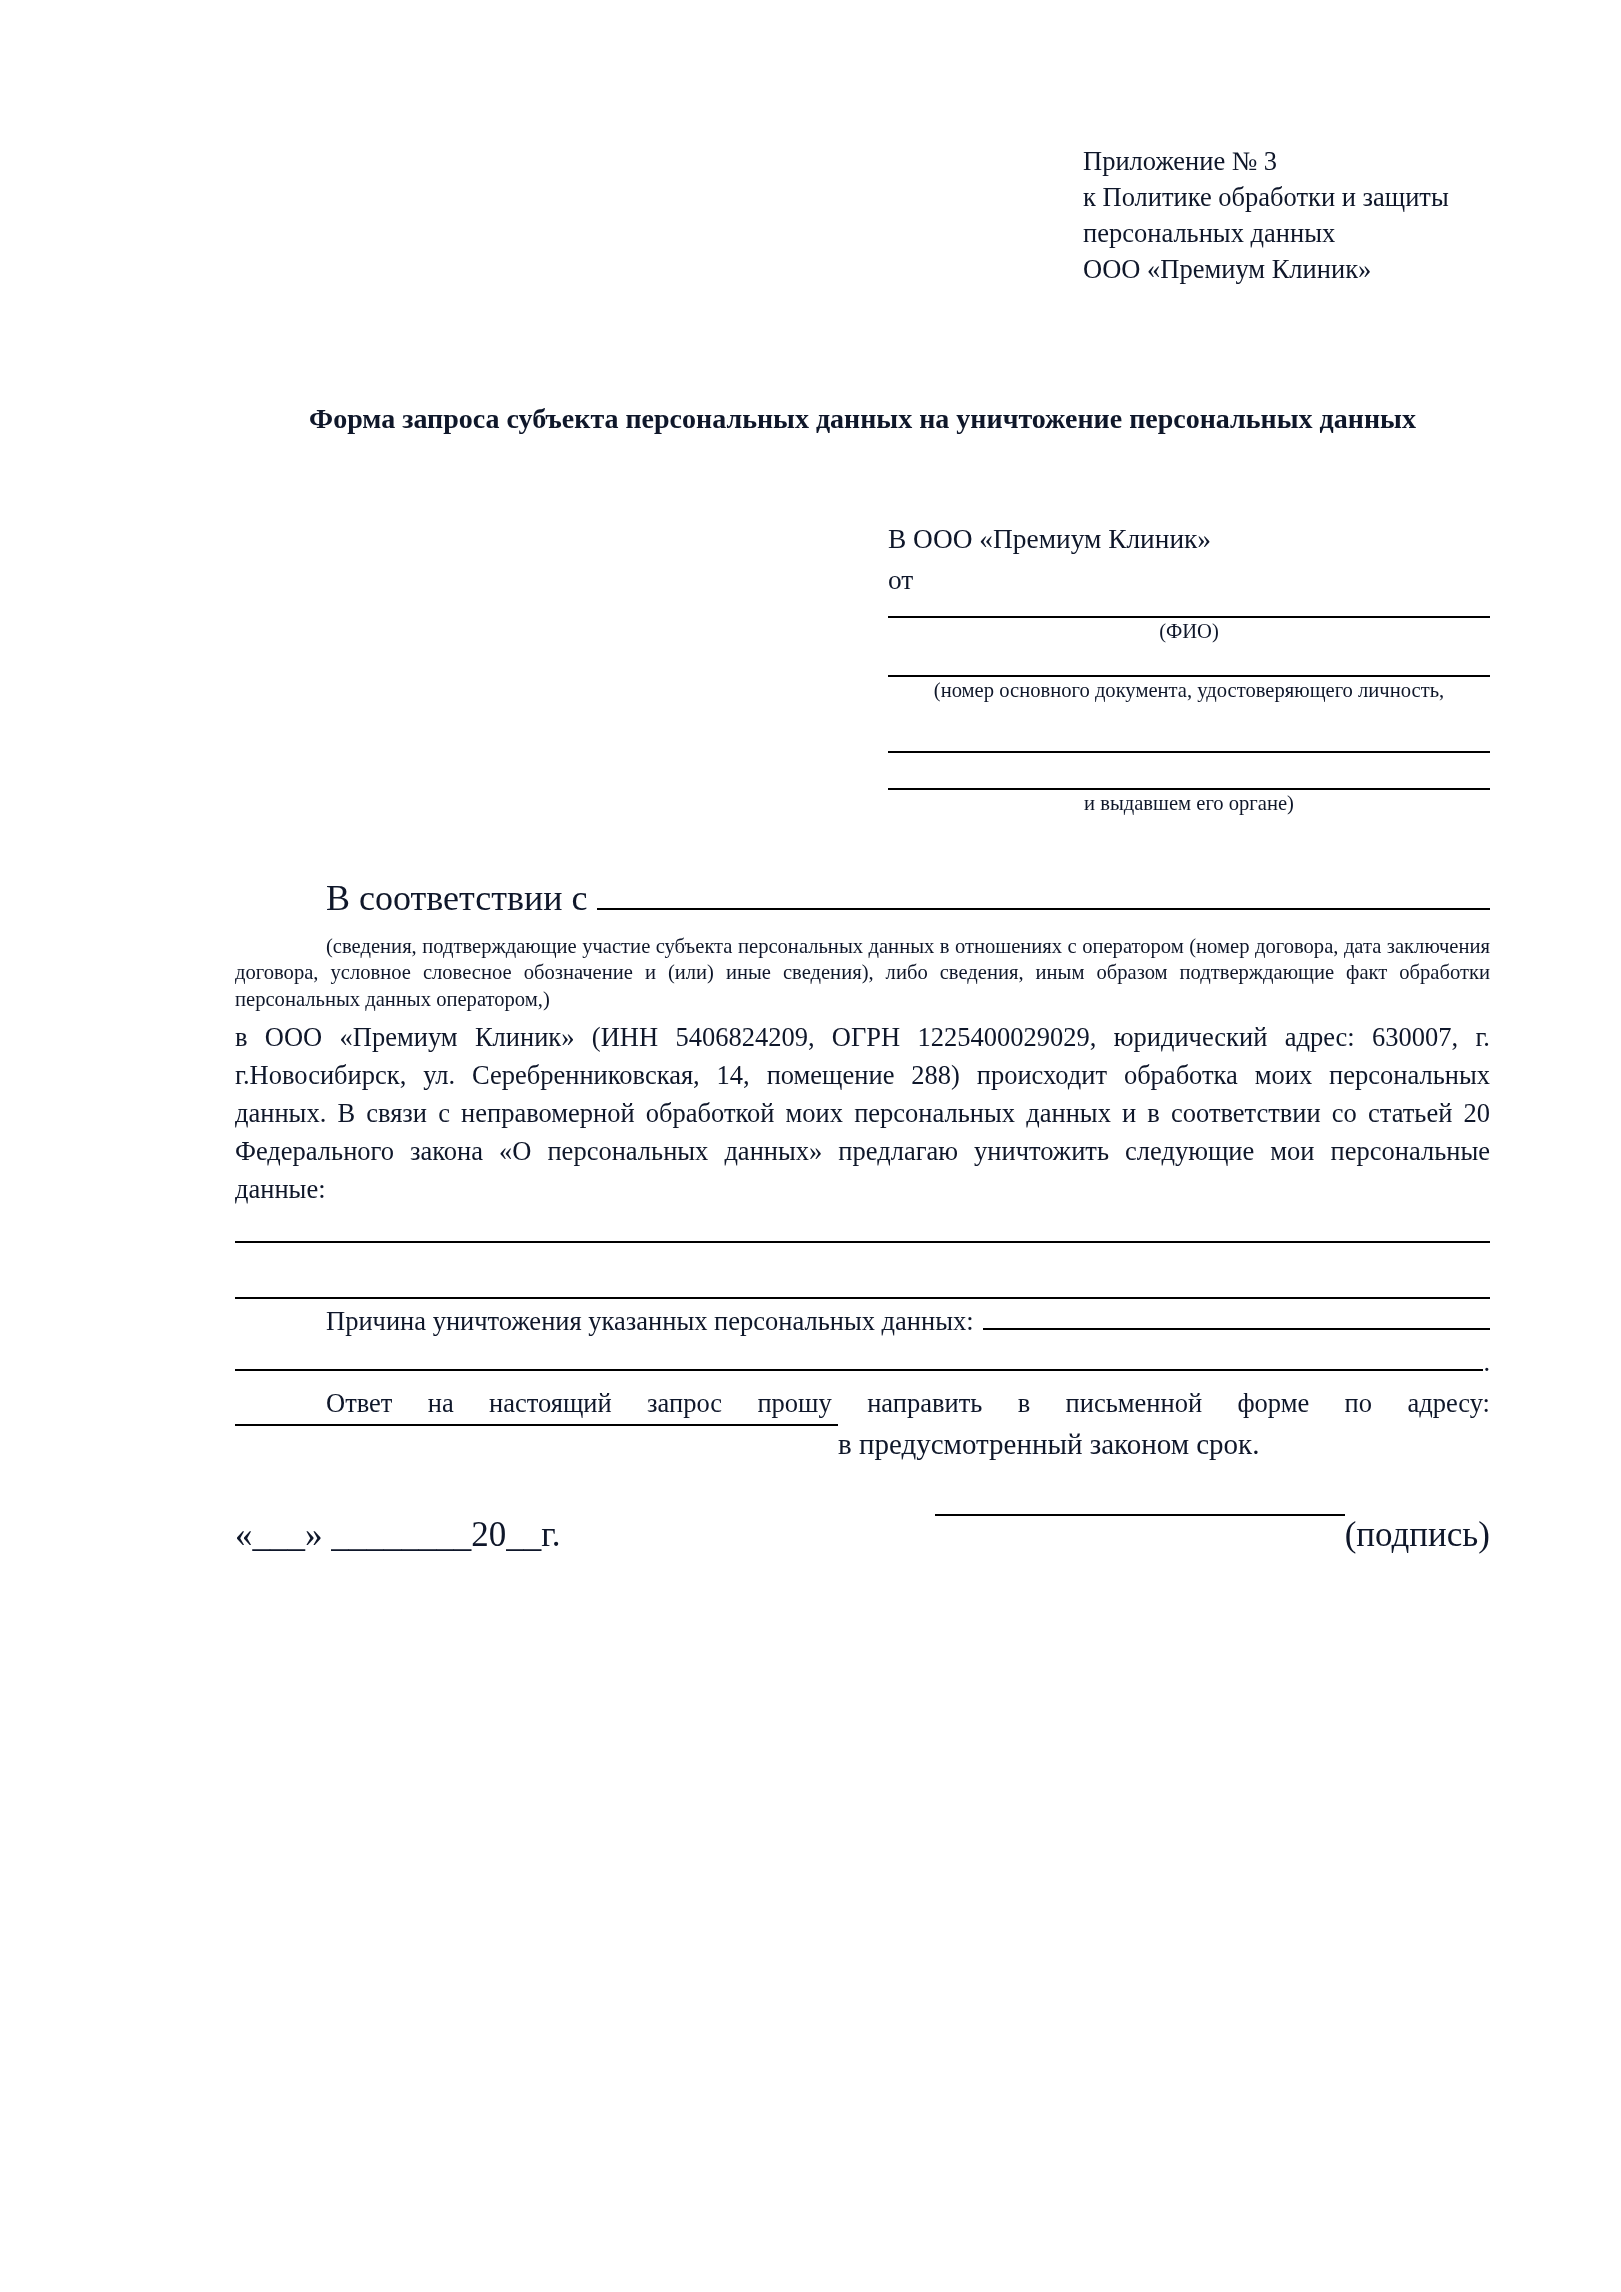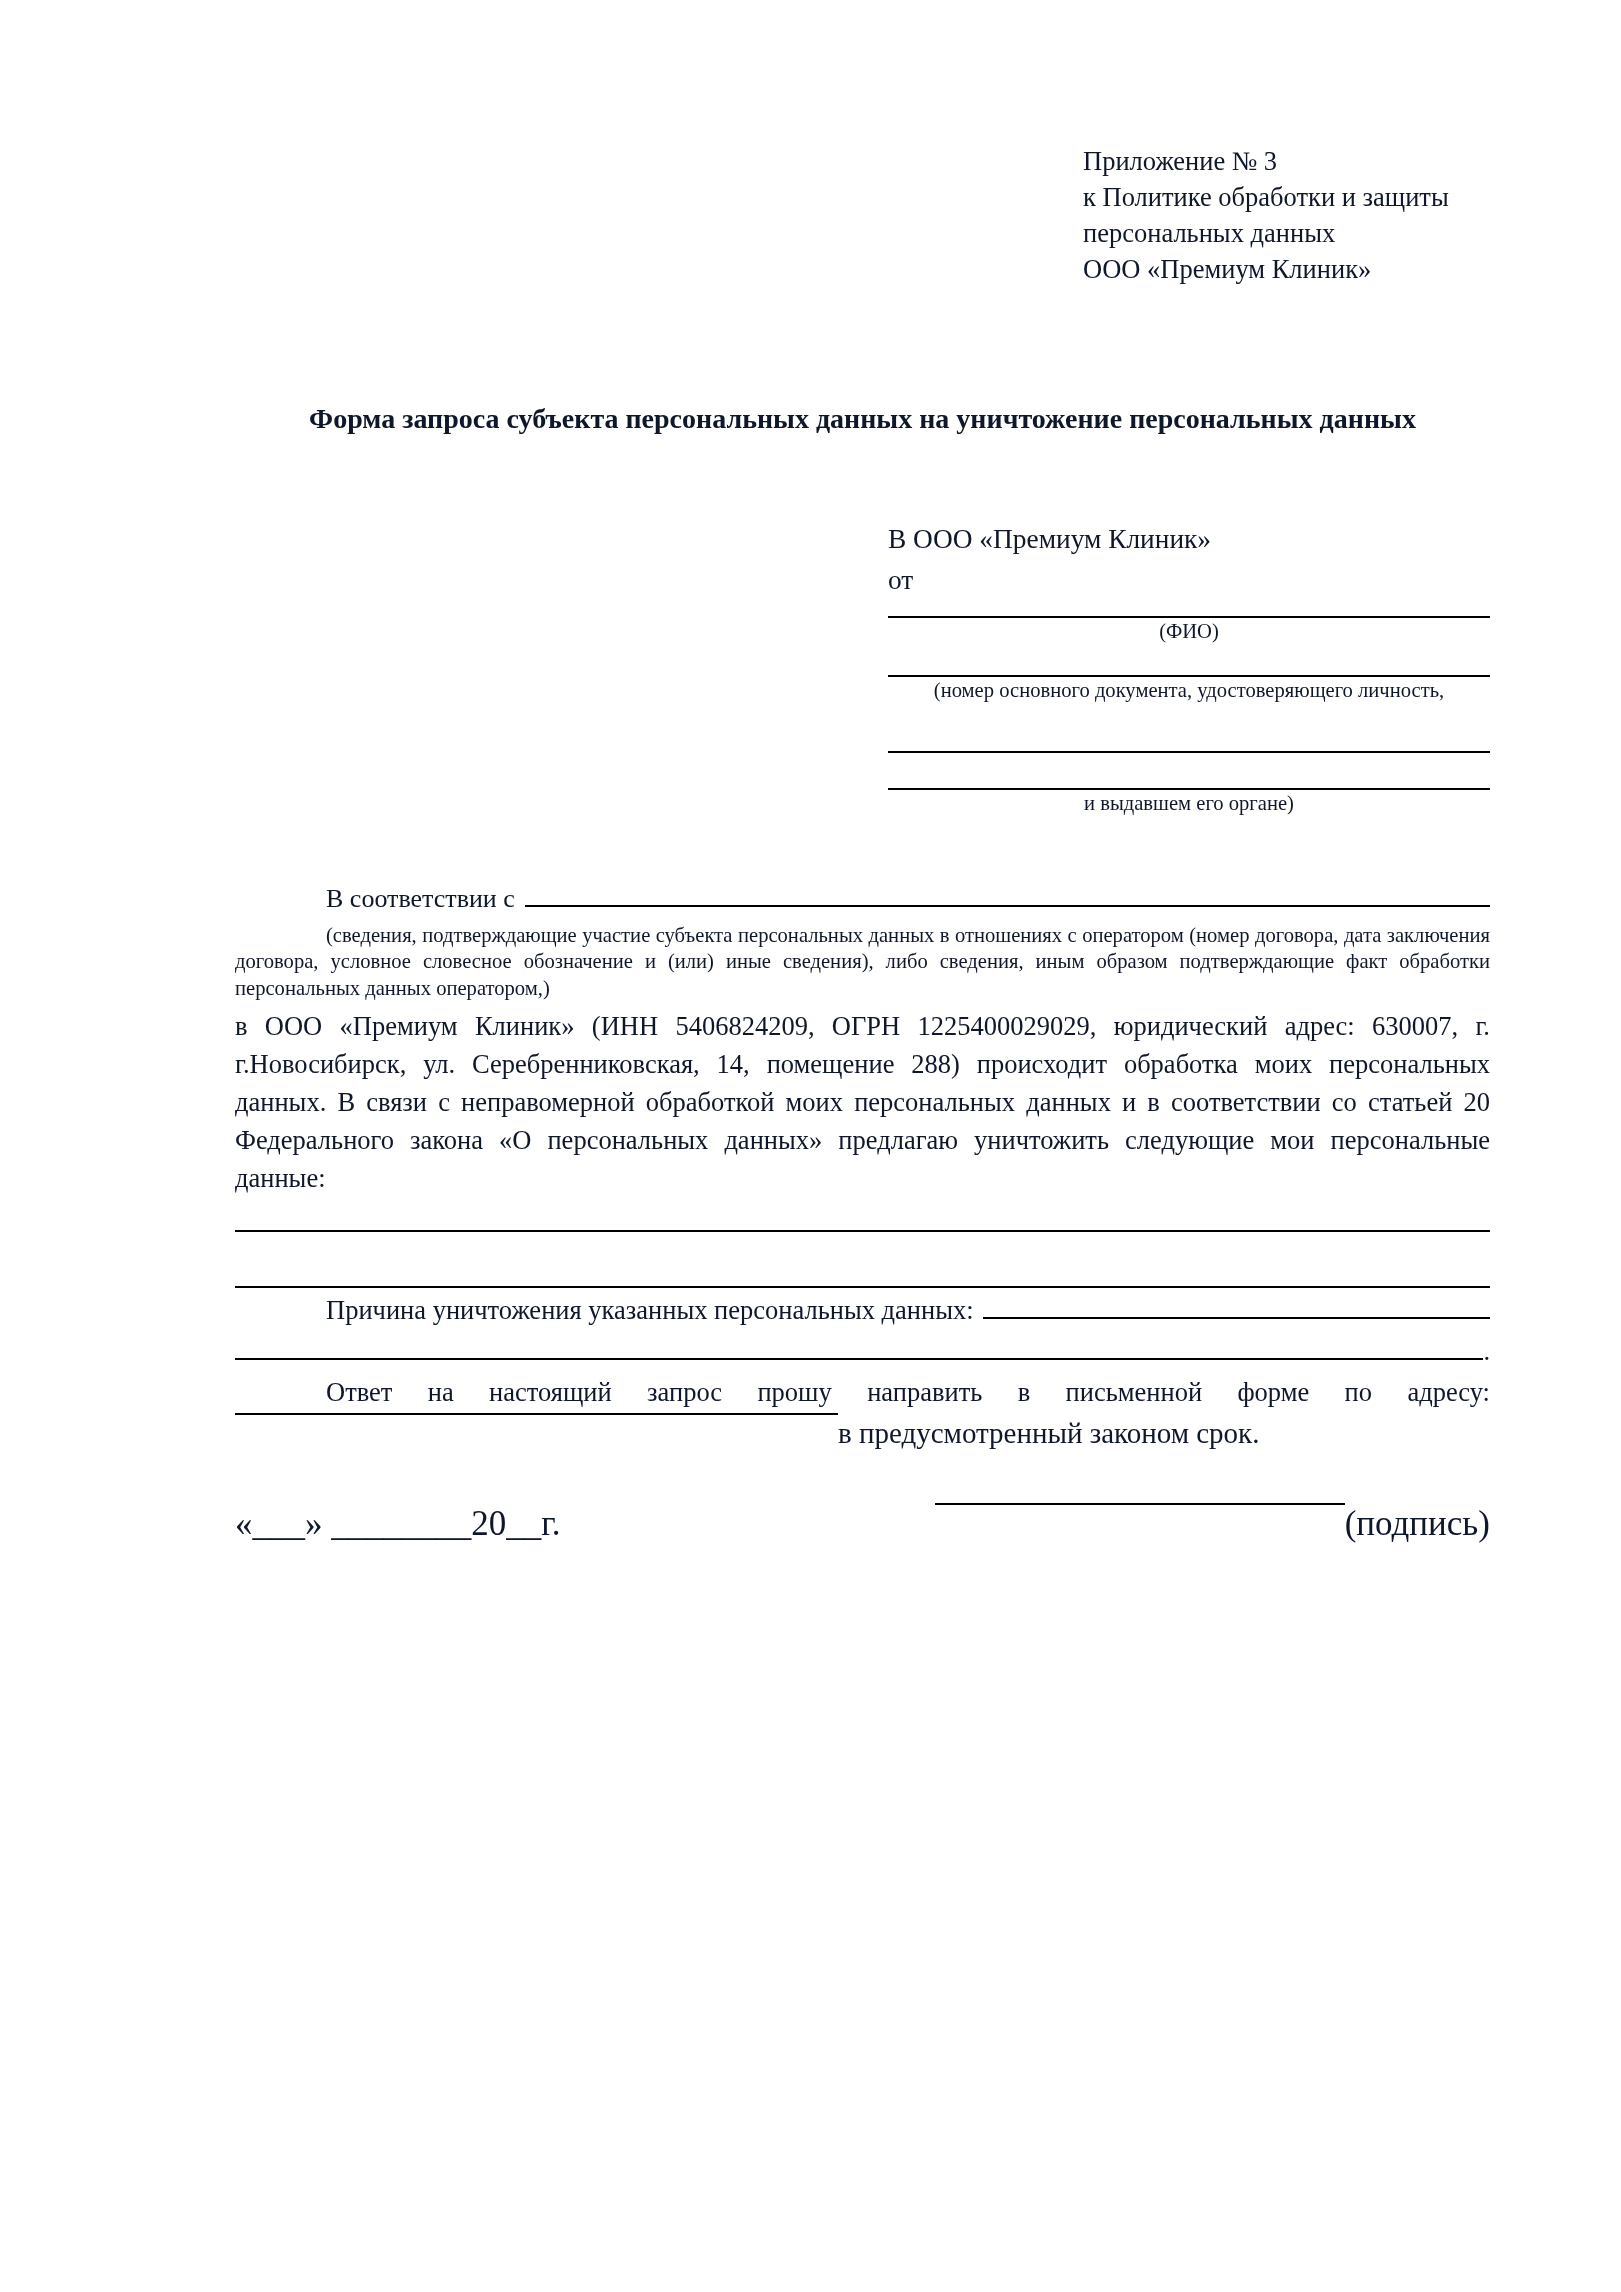--- a/index.html
+++ b/index.html
@@ -63,33 +63,33 @@
     line-height: 27.4px;
     text-align: center;
   }
 
   
   .accordance {
     display: flex;
     align-items: baseline;
     margin-top: 61px;
     padding-left: 91px;
-    font-size: 26px;
+    font-size: 36px;
     line-height: 41px;
   }
   .accordance .label { white-space: nowrap; }
   .fill {
     flex: 1;
     border-bottom: 2px solid #000;
     margin-left: 9.8px;
   }
 
   
   .note {
-    margin-top: 3px;
+    margin-top: 14px;
     font-size: 20.6px;
     line-height: 26.5px;
     text-align: justify;
     text-indent: 91px;
   }
 
   
   .main-par {
     margin-top: 5.9px;
     font-size: 26.5px;

